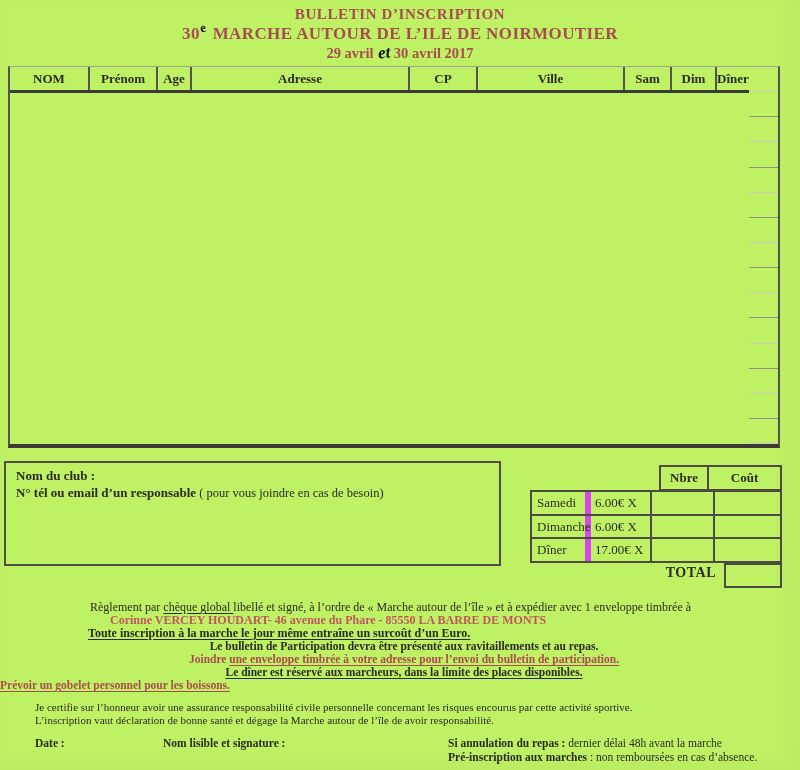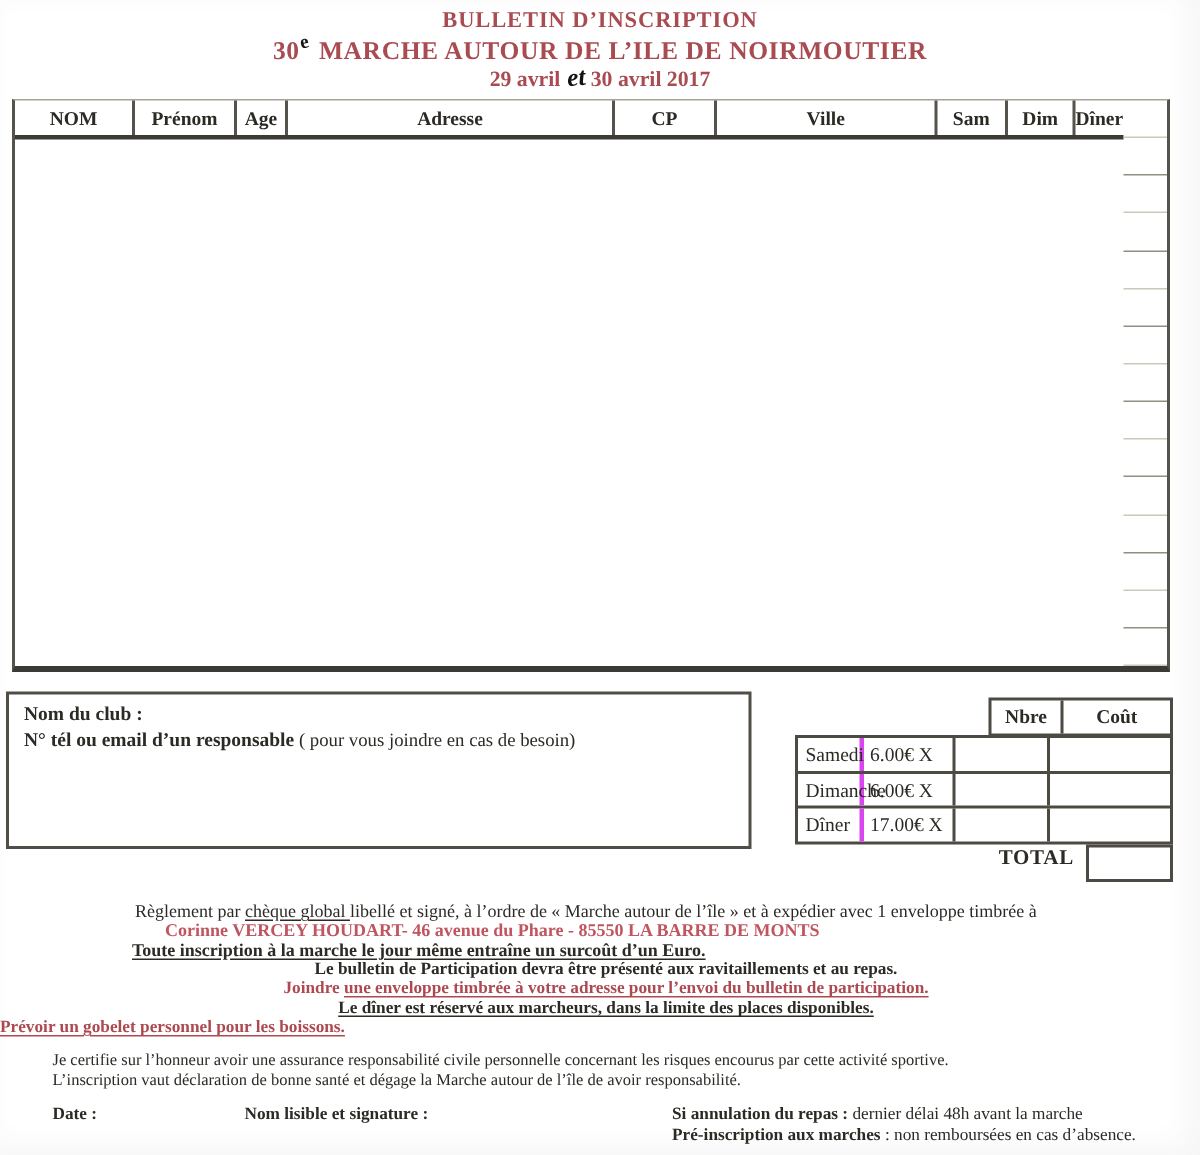--- a/index.html
+++ b/index.html
@@ -1,17 +1,17 @@
 <!DOCTYPE html>
 <html><head>
 <meta charset="utf-8">
 <style>
   html,body{margin:0;padding:0;}
   body{width:800px;height:770px;background:#e9e6df;font-family:"Liberation Serif","DejaVu Serif",serif;}
-  .sheet{position:relative;width:800px;height:770px;background:#ffffff;overflow:hidden;
+  .sheet{position:relative;width:800px;height:770px;background:#bef264;overflow:hidden;
          box-shadow:inset -8px -6px 18px rgba(90,85,70,0.05);color:#2c2a25;}
 
   
   .title-block{position:absolute;top:6px;left:0;width:100%;text-align:center;}
   .t1{font-size:15px;font-weight:bold;color:#a94c52;letter-spacing:.6px;}
   .t2{font-size:17px;font-weight:bold;color:#a94c52;letter-spacing:.4px;margin-top:1px;}
   .t3{font-size:14.5px;font-weight:bold;color:#a94c52;margin-top:1px;}
   .hand-sup{display:inline-block;font-size:13px;font-weight:900;color:#17150f;
             vertical-align:super;transform:rotate(-12deg);margin-right:2px;line-height:0;}
   .hand-et{display:inline-block;font-size:17px;font-weight:900;font-style:italic;color:#14120d;
@@ -44,21 +44,21 @@
   .fees-head{position:absolute;left:659px;top:465px;width:123px;height:26px;box-sizing:border-box;
              border:2px solid #4c4a43;display:flex;font-weight:bold;font-size:13px;}
   .fh{display:flex;align-items:center;justify-content:center;box-sizing:border-box;}
   .fh-nbre{width:48px;border-right:2px solid #4c4a43;}
   .fh-cout{flex:1;}
   .fees-rows{position:absolute;left:530px;top:490px;width:252px;height:73px;box-sizing:border-box;
              border:2px solid #4c4a43;display:flex;flex-direction:column;font-size:13px;}
   .fee-row{flex:1;display:flex;box-sizing:border-box;border-bottom:2px solid #4c4a43;}
   .fee-row:last-child{border-bottom:none;}
   .fr{box-sizing:border-box;display:flex;align-items:center;}
-  .fr-label{width:44px;border-right:3px solid #d946ef;padding-left:5px;}
+  .fr-label{width:59px;border-right:6px solid #d946ef;padding-left:5px;}
   .fr-price{width:61px;border-right:2px solid #4c4a43;padding-left:4px;}
   .fr-nbre{width:63px;border-right:2px solid #4c4a43;}
   .fr-cout{flex:1;}
   .total-label{position:absolute;right:84px;top:565px;font-weight:bold;font-size:14px;letter-spacing:.5px;}
   .total-box{position:absolute;left:724px;top:563px;width:58px;height:25px;box-sizing:border-box;
              border:2px solid #4c4a43;}
 
   
   .note{position:absolute;width:100%;font-size:12px;line-height:13px;white-space:nowrap;}
   .note .u{text-decoration:underline;text-underline-offset:2px;}

